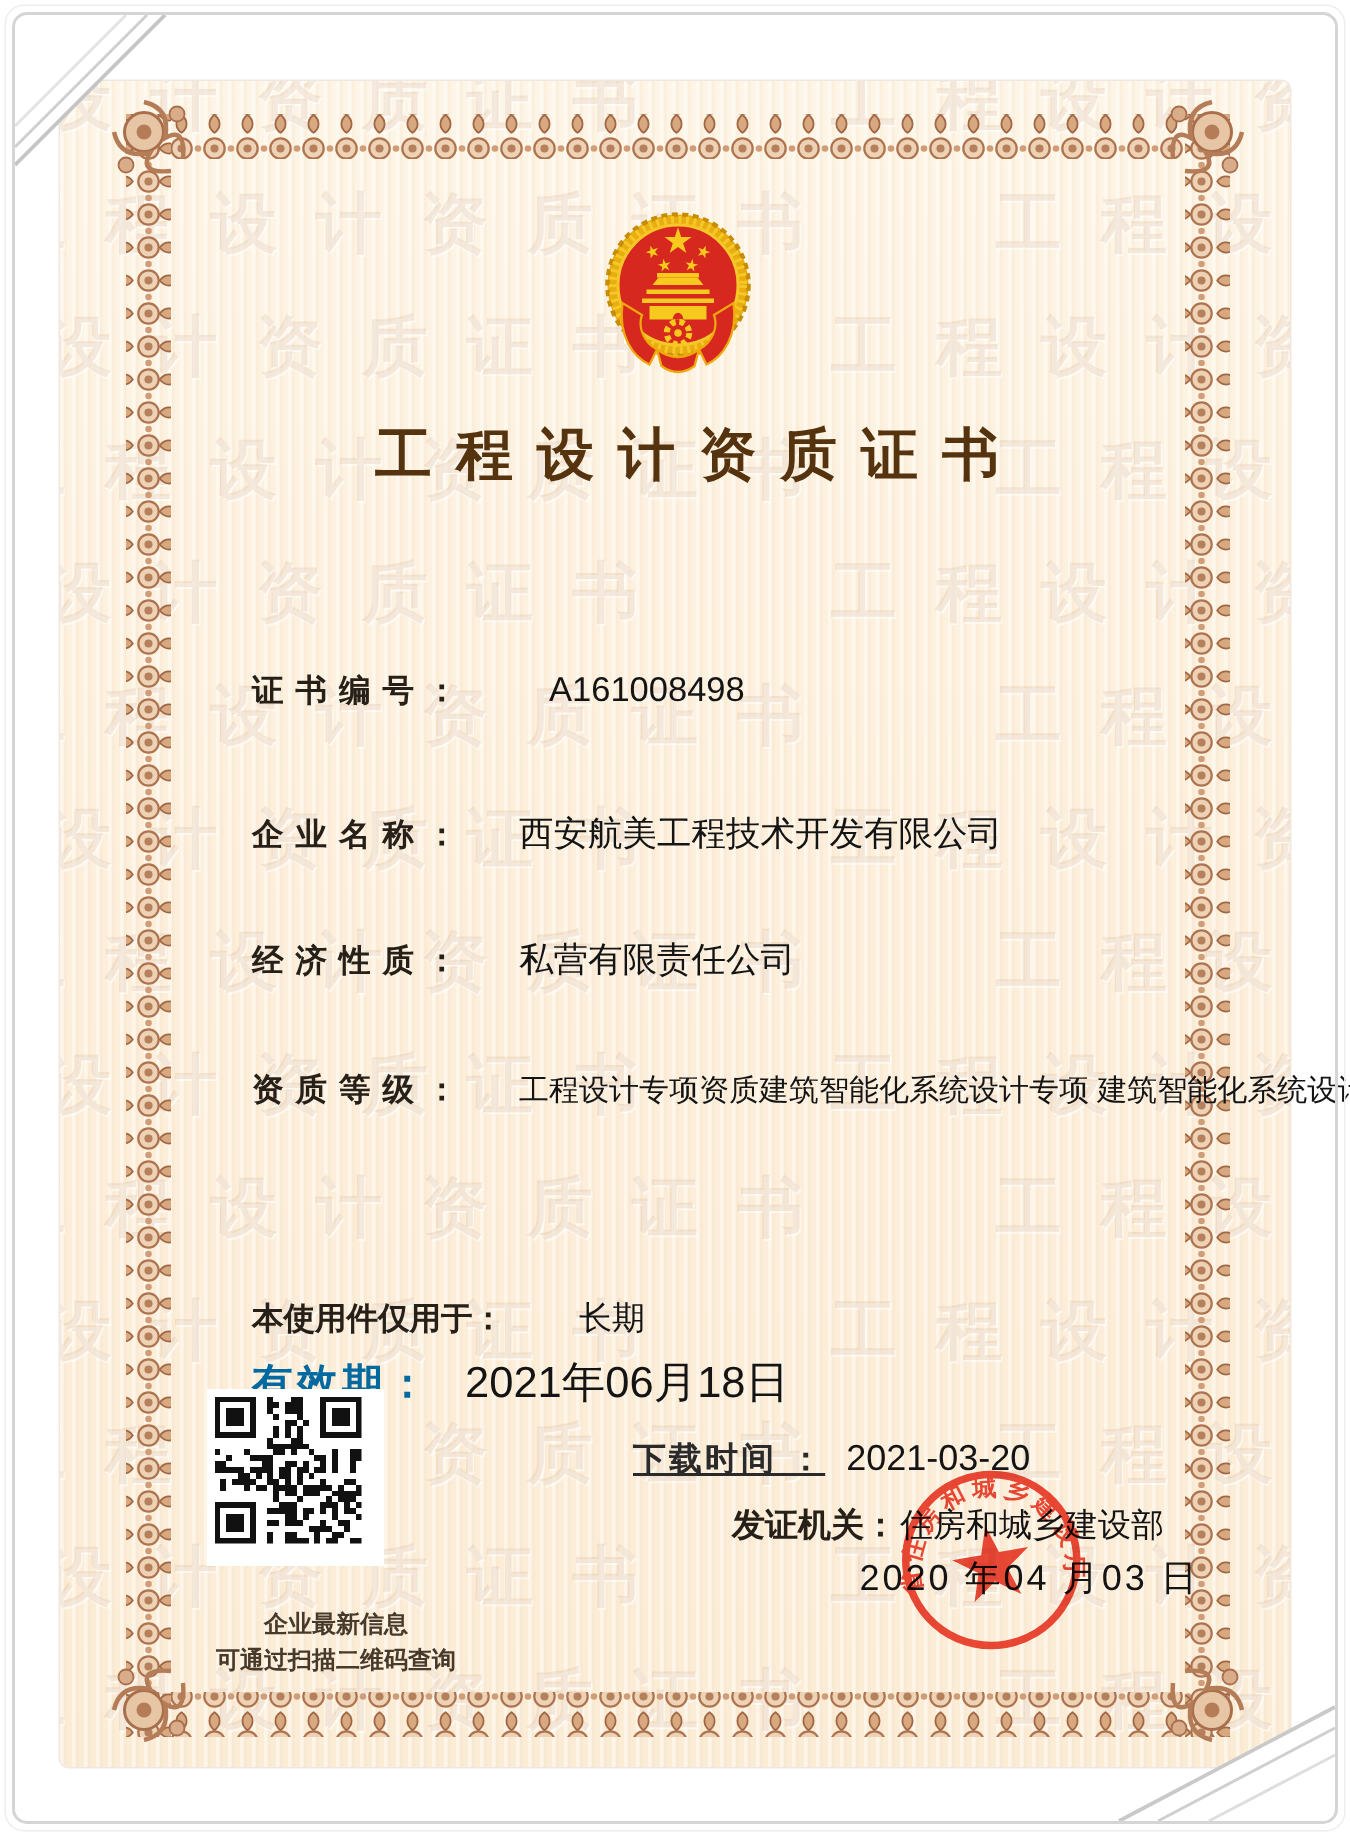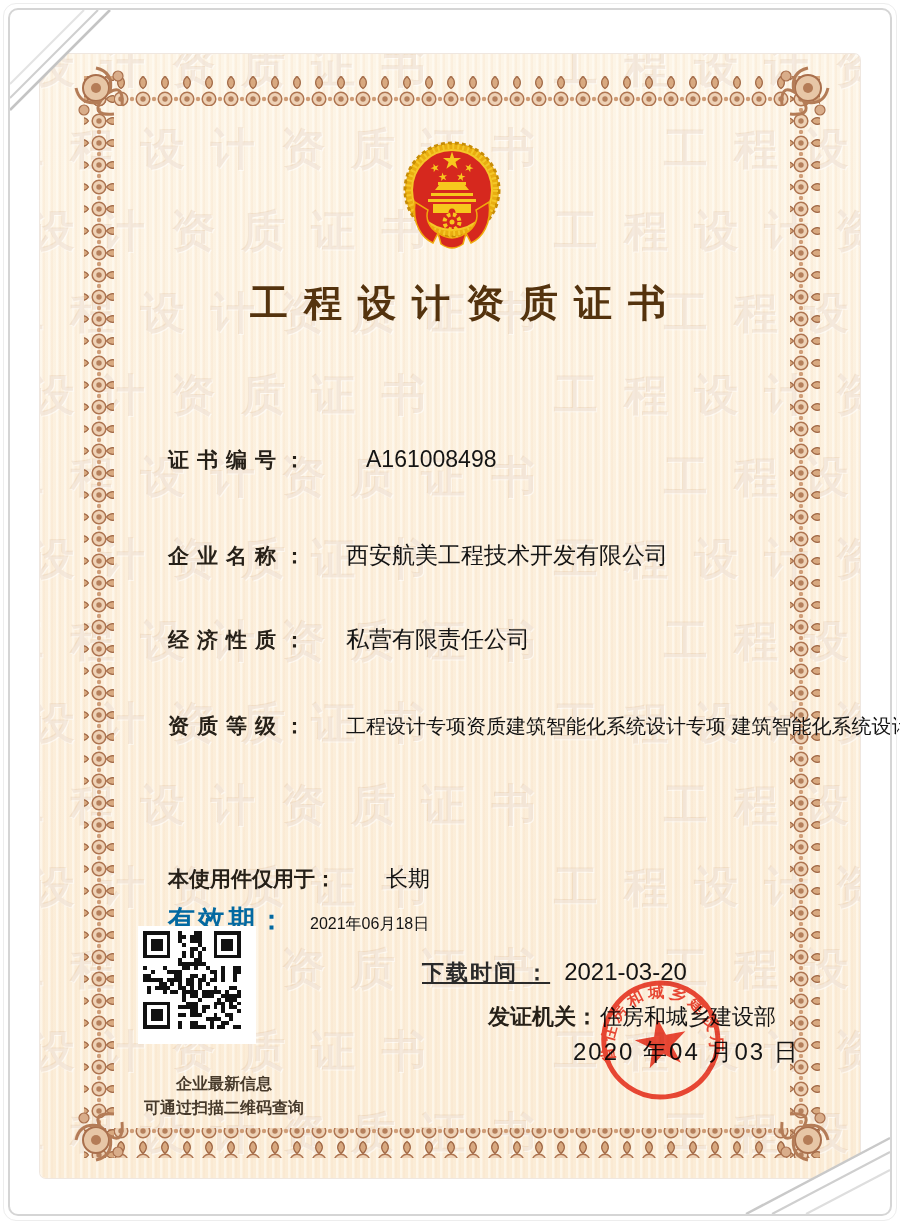--- a/index.html
+++ b/index.html
@@ -29,21 +29,21 @@
   .val.small{font-size:20px;}
   .row.f0{left:168px;top:446px;gap:20px;}
   .row.f1{left:168px;top:540px;}
   .row.f2{left:168px;top:624px;}
   .row.f3{left:168px;top:712px;}
   .row.usage{left:168px;top:864px;gap:24px;}
   .row.usage .ulbl{font-weight:bold;color:#262018;font-size:21px;}
   .row.usage .val{font-size:22px;}
   .row.validity{left:168px;top:902px;}
   .row.validity .vlbl{font-weight:bold;color:#0369a1;font-size:27px;letter-spacing:3px;}
-  .row.validity .val{margin-left:22px;font-size:16px;}
+  .row.validity .val{margin-left:22px;font-size:29px;}
   .row.download{left:422px;top:958px;}
   .row.download .dlbl{font-weight:600;color:#2a2a2a;font-size:22px;letter-spacing:2px;text-decoration:underline;}
   .row.download .val{margin-left:14px;font-size:24px;}
   .row.authority{left:488px;top:1002px;}
   .row.authority .albl{font-weight:bold;color:#262018;font-size:22px;}
   .row.authority .val{margin-left:2px;font-size:22px;}
   .issue-date{position:absolute;left:573px;top:1036px;z-index:3;font-size:24px;color:#141414;letter-spacing:2px;white-space:nowrap;text-align:center;}
   
   .qr{position:absolute;left:138px;top:926px;width:108px;height:108px;z-index:3;background:#fff;padding:5px;}
   .qr-caption{position:absolute;left:124px;top:1072px;width:200px;z-index:3;text-align:center;

